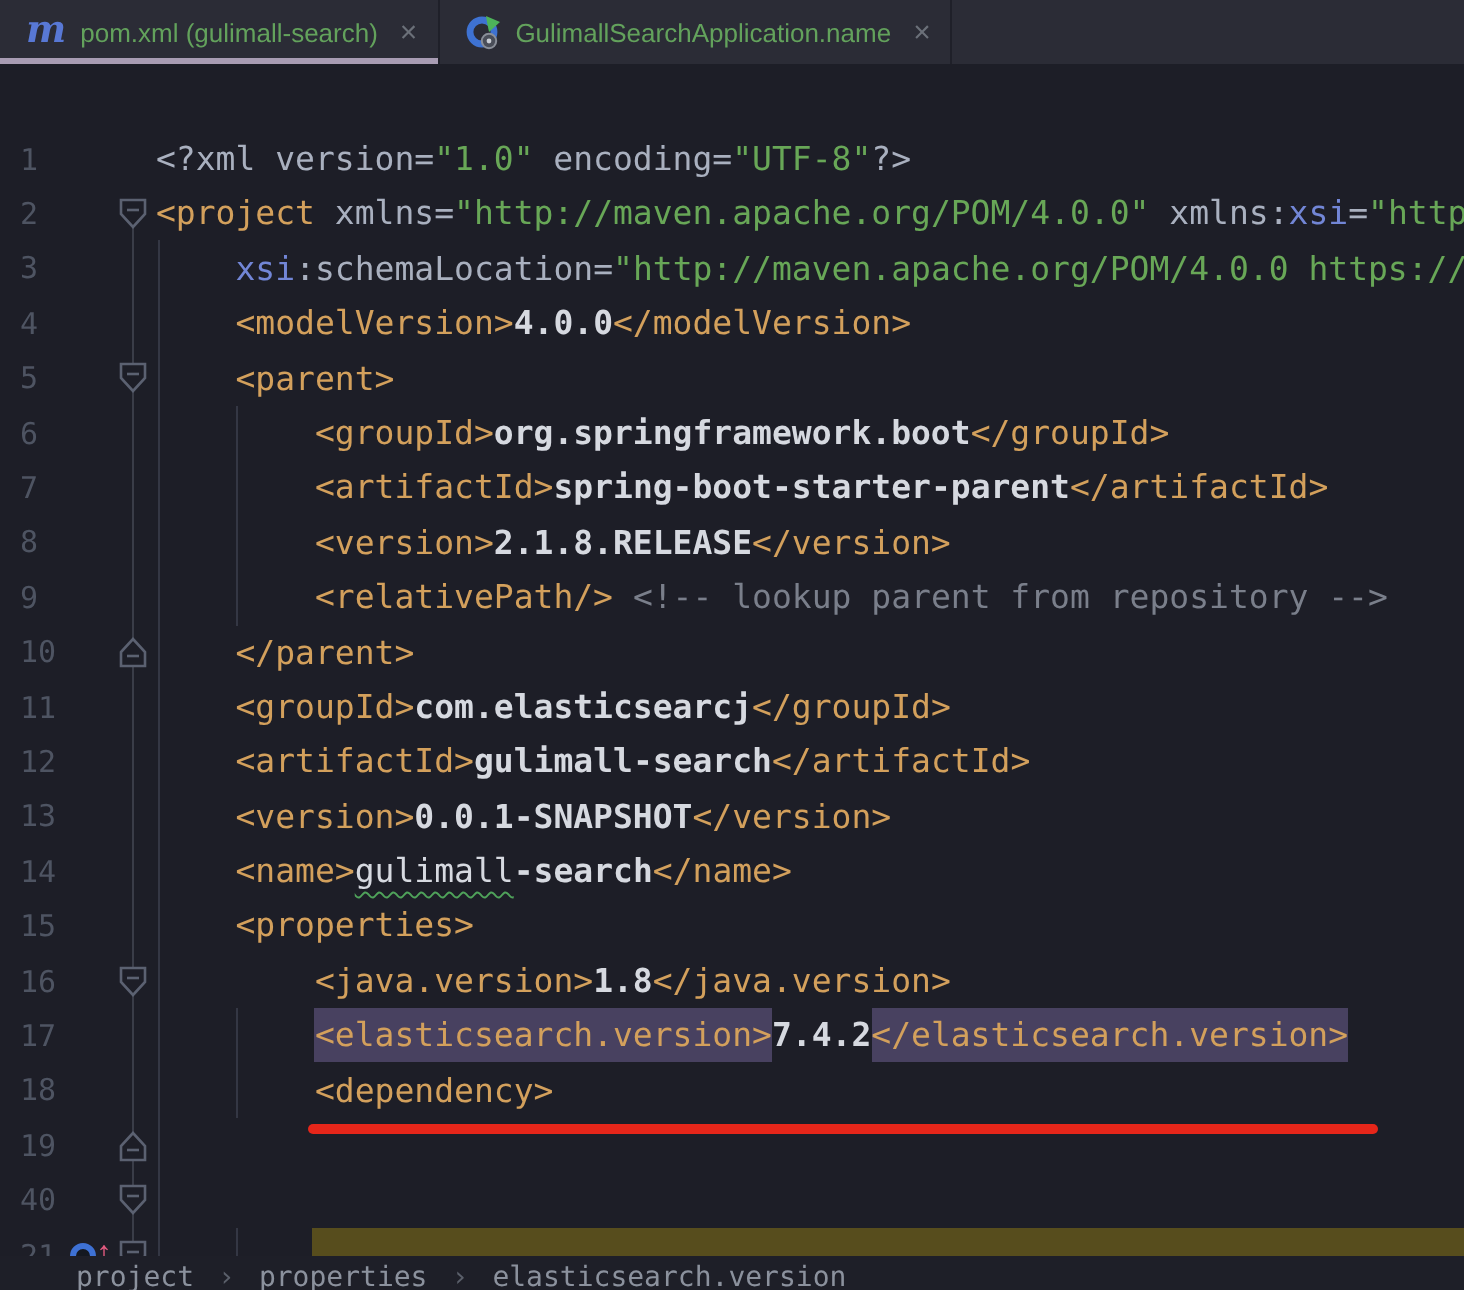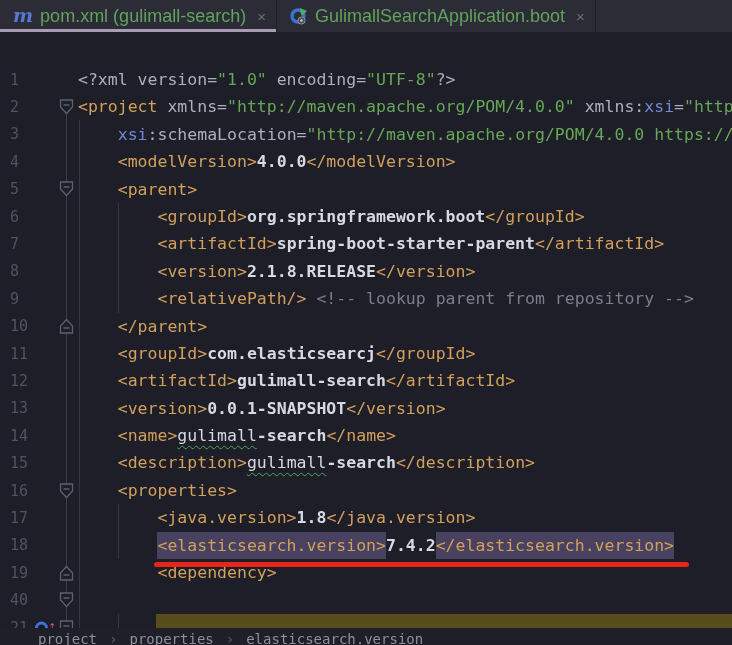--- a/index.html
+++ b/index.html
@@ -5,21 +5,21 @@
   html,body{margin:0;padding:0;}
   body{width:732px;height:645px;overflow:hidden;background:var(--editor-bg,#1d1e27);
        font-family:"Liberation Sans",sans-serif;position:relative;}
   .window{position:absolute;inset:0;}
 
   
   .tabbar{position:absolute;left:0;top:0;right:0;height:32px;background:var(--tabbar-bg,#2b2c36);
           display:flex;align-items:stretch;}
   .tab{position:relative;display:flex;align-items:center;gap:7px;padding:0 10px 0 13px;
        border-right:1px solid #1f2029;cursor:default;}
-  .tab-label{color:var(--tab-label,#63a25c);font-size:18px;}
+  .tab-label{color:var(--tab-label,#63a25c);font-size:13px;}
   .tab-close{color:#6b7079;font-size:15px;margin-left:4px;line-height:1;}
   .tab.active::after{content:"";position:absolute;left:0;right:0;bottom:0;height:3px;
        background:var(--tab-underline,#a89cb3);}
   .maven-m{font-family:"DejaVu Serif",serif;font-style:italic;font-weight:700;
        color:#5878d5;font-size:19px;line-height:1;transform:translateY(-1px);}
   .boot-icon{width:18px;height:18px;display:inline-block;}
 
   
   .editor{position:absolute;left:0;top:32px;right:0;bottom:0;background:var(--editor-bg,#1d1e27);}
   .sel{position:absolute;background:var(--sel-olive,#574d1d);}
@@ -71,21 +71,21 @@
     </div>
     <div class="tab">
       <span class="boot-icon">
         <svg width="18" height="18" viewBox="0 0 18 18">
           <circle cx="8" cy="9" r="6" fill="none" stroke="#3e72d2" stroke-width="3.4"></circle>
           <path d="M10 1 L17 4 L11.5 9 L10.5 4 Z" fill="#4db35a"></path>
           <circle cx="11.5" cy="13.5" r="3.6" fill="#4a4e59" stroke="#8a8f99" stroke-width="1"></circle>
           <circle cx="11.5" cy="13.5" r="1.2" fill="#c9cdd4"></circle>
         </svg>
       </span>
-      <span class="tab-label">GulimallSearchApplication.boot</span>
+      <span class="tab-label">GulimallSearchApplication.name</span>
       <span class="tab-close">×</span>
     </div>
   </div>
 
   <div class="editor">
 
     <div class="sel" style="left:156px;top:582px;right:0;height:27.4px;"></div>
     <div class="sel" style="left:77px;top:609.4px;right:0;height:36px;"></div>
 
     <div class="guide" style="left:79px;top:88px;height:540px;"></div>
@@ -200,21 +200,20 @@
         <div class="row"><span class="t-plain">    </span><span class="t-tag">&lt;parent&gt;</span></div>
         <div class="row"><span class="t-plain">        </span><span class="t-tag">&lt;groupId&gt;</span><span class="t-text">org.springframework.boot</span><span class="t-tag">&lt;/groupId&gt;</span></div>
         <div class="row"><span class="t-plain">        </span><span class="t-tag">&lt;artifactId&gt;</span><span class="t-text">spring-boot-starter-parent</span><span class="t-tag">&lt;/artifactId&gt;</span></div>
         <div class="row"><span class="t-plain">        </span><span class="t-tag">&lt;version&gt;</span><span class="t-text">2.1.8.RELEASE</span><span class="t-tag">&lt;/version&gt;</span></div>
         <div class="row"><span class="t-plain">        </span><span class="t-tag">&lt;relativePath/&gt;</span><span class="t-plain"> </span><span class="t-comment">&lt;!-- lookup parent from repository --&gt;</span></div>
         <div class="row"><span class="t-plain">    </span><span class="t-tag">&lt;/parent&gt;</span></div>
         <div class="row"><span class="t-plain">    </span><span class="t-tag">&lt;groupId&gt;</span><span class="t-text">com.elasticsearcj</span><span class="t-tag">&lt;/groupId&gt;</span></div>
         <div class="row"><span class="t-plain">    </span><span class="t-tag">&lt;artifactId&gt;</span><span class="t-text">gulimall-search</span><span class="t-tag">&lt;/artifactId&gt;</span></div>
         <div class="row"><span class="t-plain">    </span><span class="t-tag">&lt;version&gt;</span><span class="t-text">0.0.1-SNAPSHOT</span><span class="t-tag">&lt;/version&gt;</span></div>
         <div class="row"><span class="t-plain">    </span><span class="t-tag">&lt;name&gt;</span><span class="t-sq">gulimall</span><span class="t-text">-search</span><span class="t-tag">&lt;/name&gt;</span></div>
-        <div class="row"><span class="t-plain">    </span><span class="t-tag">&lt;description&gt;</span><span class="t-sq">gulimall</span><span class="t-text">-search</span><span class="t-tag">&lt;/description&gt;</span></div>
         <div class="row"><span class="t-plain">    </span><span class="t-tag">&lt;properties&gt;</span></div>
         <div class="row"><span class="t-plain">        </span><span class="t-tag">&lt;java.version&gt;</span><span class="t-text">1.8</span><span class="t-tag">&lt;/java.version&gt;</span></div>
         <div class="row"><span class="t-plain">        </span><span class="t-hltag">&lt;elasticsearch.version&gt;</span><span class="t-text">7.4.2</span><span class="t-hltag">&lt;/elasticsearch.version&gt;</span></div>
         <div class="row"><span class="t-plain">        </span><span class="t-tag">&lt;dependency&gt;</span></div>
         <div class="row"></div>
       </div>
 
     <div class="redline"></div>
   </div>
 

